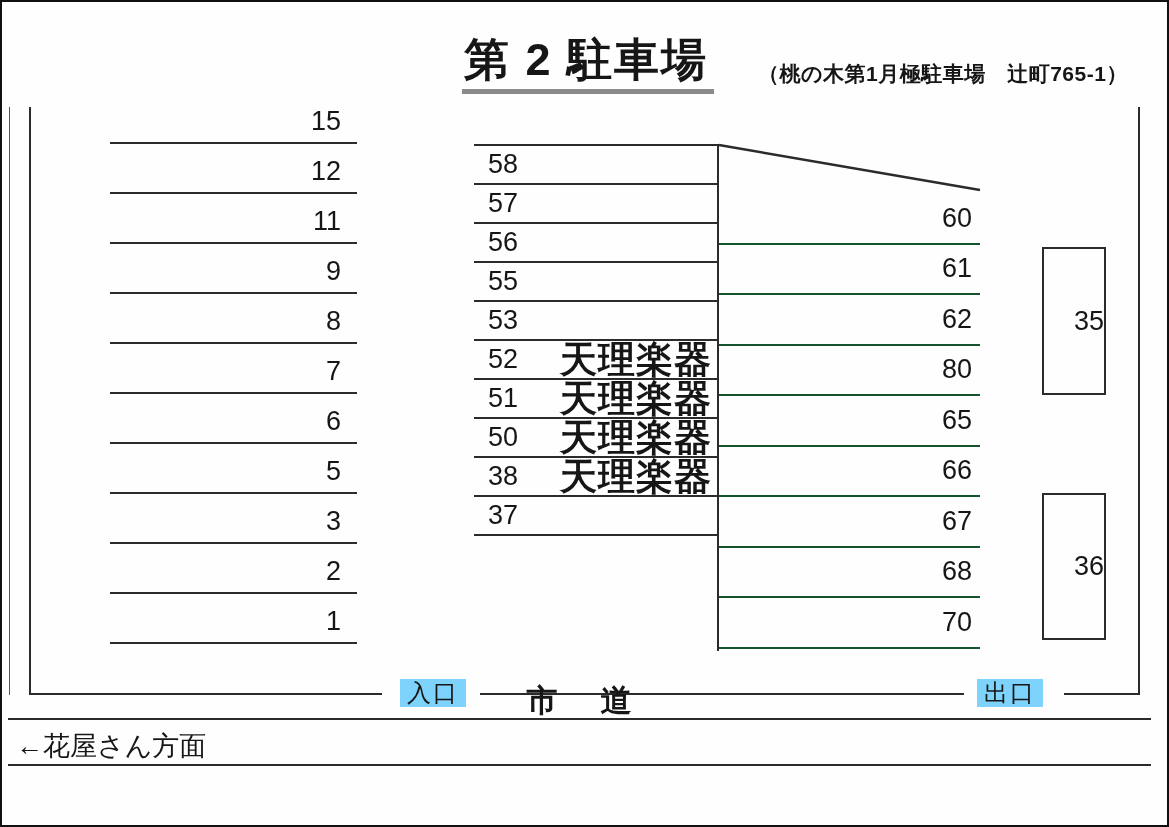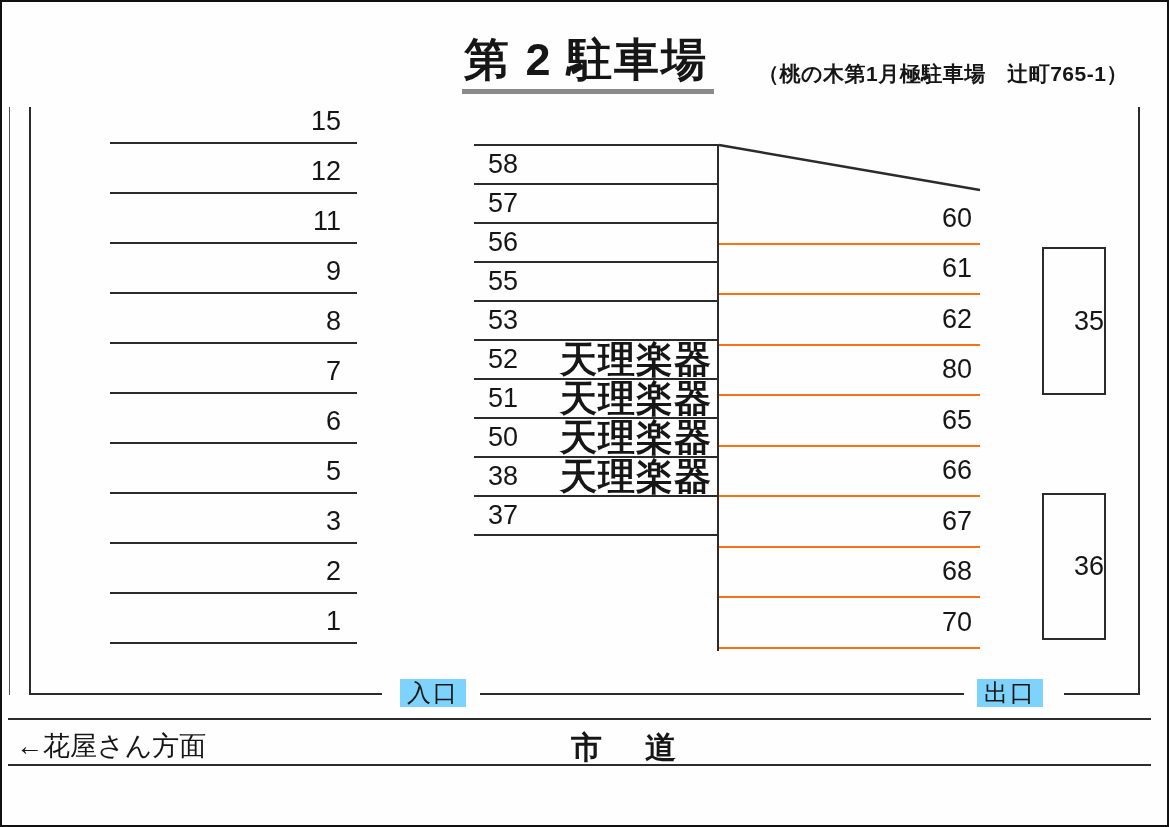--- a/index.html
+++ b/index.html
@@ -45,21 +45,21 @@
     display:flex;align-items:center;
     padding-left:14px;font-size:27px;
   }
   .col-mid .tenant{
     margin-left:auto;padding-right:5px;
     font-size:37px;font-weight:900;letter-spacing:1px;line-height:1;
     white-space:nowrap;
   }
   .col-right{left:717px;top:192px;width:261px;}
   .col-right .stall{
-    height:50.5px;border-bottom:2px solid #f97316;box-sizing:border-box;
+    height:50.5px;border-bottom:2px solid #14532d;box-sizing:border-box;
     display:flex;justify-content:flex-end;align-items:center;
     padding-right:8px;font-size:27px;
   }
   .divider{left:715px;top:142px;width:2px;height:507px;}
   
   .side-box{
     left:1040px;width:64px;
     border:2px solid #2b2b2b;box-sizing:border-box;
     display:flex;align-items:center;justify-content:flex-end;
     font-size:27px;background:#fefefe;
@@ -67,21 +67,21 @@
   
   .gate-label{
     top:677px;width:66px;height:28px;
     display:flex;align-items:center;justify-content:center;
     font-size:24px;letter-spacing:2px;white-space:nowrap;
     background:#7dd3fc;
   }
   
   .road-note{left:14px;top:726px;font-size:27px;white-space:nowrap;}
   .road-label{
-    left:480px;top:725px;width:200px;text-align:right;
+    left:480px;top:678px;width:200px;text-align:center;
     font-size:31px;font-weight:900;letter-spacing:6px;white-space:nowrap;
   }
 </style>
 </head>
 <body>
 
 <div class="page">
 
   <div class="abs title">第 2 駐車場</div>
   <div class="abs subtitle">（桃の木第1月極駐車場　辻町765-1）</div>

